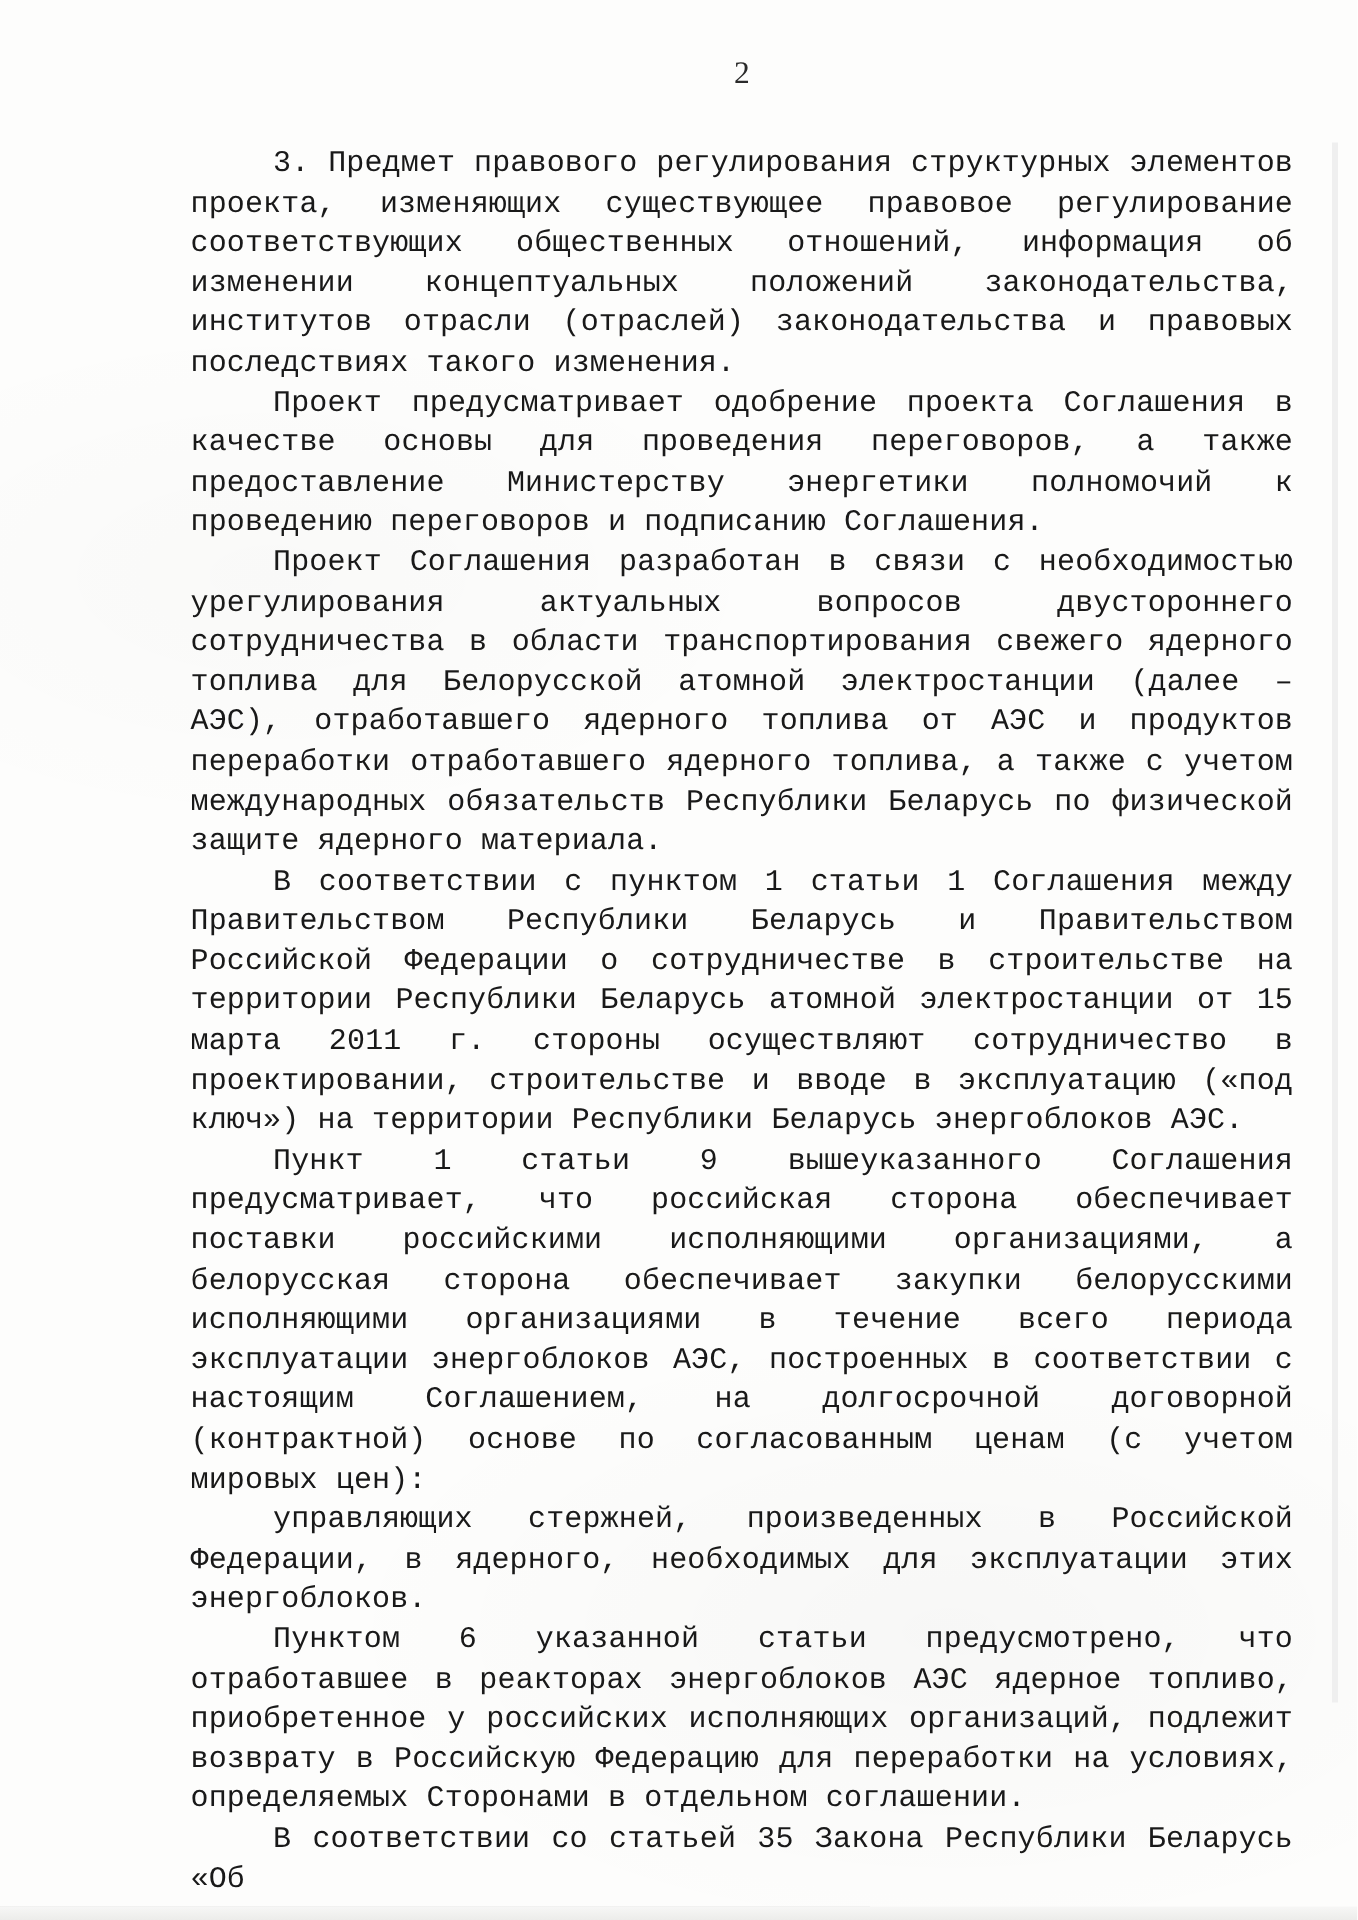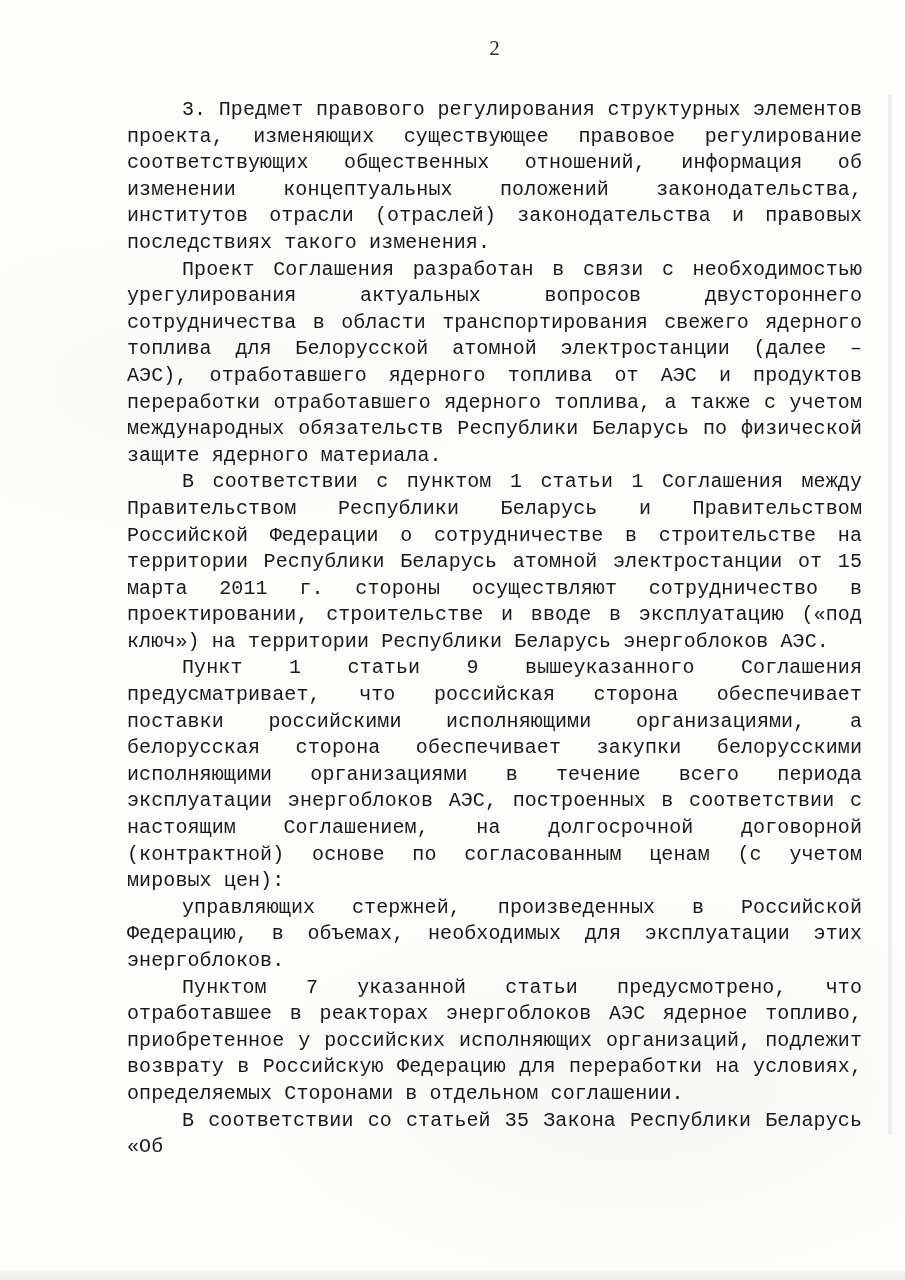--- a/index.html
+++ b/index.html
@@ -72,25 +72,26 @@
 </style>
 </head>
 <body>
 
 <div class="paper">
 
   <div class="page-number">2</div>
 
   <div class="doc-body">
     <p>3. Предмет правового регулирования структурных элементов проекта, изменяющих существующее правовое регулирование соответствующих общественных отношений, информация об изменении концептуальных положений законодательства, институтов отрасли (отраслей) законодательства и правовых последствиях такого изменения.</p>
+    <p>Проект предусматривает одобрение проекта Соглашения в качестве основы для проведения переговоров, а также предоставление Министерству энергетики полномочий к проведению переговоров и подписанию Соглашения.</p>
     <p>Проект Соглашения разработан в связи с необходимостью урегулирования актуальных вопросов двустороннего сотрудничества в области транспортирования свежего ядерного топлива для Белорусской атомной электростанции (далее – АЭС), отработавшего ядерного топлива от АЭС и продуктов переработки отработавшего ядерного топлива, а также с учетом международных обязательств Республики Беларусь по физической защите ядерного материала.</p>
     <p>В соответствии с пунктом 1 статьи 1 Соглашения между Правительством Республики Беларусь и Правительством Российской Федерации о сотрудничестве в строительстве на территории Республики Беларусь атомной электростанции от 15 марта 2011 г. стороны осуществляют сотрудничество в проектировании, строительстве и вводе в эксплуатацию («под ключ») на территории Республики Беларусь энергоблоков АЭС.</p>
     <p>Пункт 1 статьи 9 вышеуказанного Соглашения предусматривает, что российская сторона обеспечивает поставки российскими исполняющими организациями, а белорусская сторона обеспечивает закупки белорусскими исполняющими организациями в течение всего периода эксплуатации энергоблоков АЭС, построенных в соответствии с настоящим Соглашением, на долгосрочной договорной (контрактной) основе по согласованным ценам (с учетом мировых цен):</p>
-    <p>управляющих стержней, произведенных в Российской Федерацию, в объемах, необходимых для эксплуатации этих энергоблоков.</p>
-    <p>Пунктом 7 указанной статьи предусмотрено, что отработавшее в реакторах энергоблоков АЭС ядерное топливо, приобретенное у российских исполняющих организаций, подлежит возврату в Российскую Федерацию для переработки на условиях, определяемых Сторонами в отдельном соглашении.</p>
+    <p>управляющих стержней, произведенных в Российской Федерации, в ядерного, необходимых для эксплуатации этих энергоблоков.</p>
+    <p>Пунктом 6 указанной статьи предусмотрено, что отработавшее в реакторах энергоблоков АЭС ядерное топливо, приобретенное у российских исполняющих организаций, подлежит возврату в Российскую Федерацию для переработки на условиях, определяемых Сторонами в отдельном соглашении.</p>
     <p>В соответствии со статьей 35 Закона Республики Беларусь «Об</p>
   </div>
 
   <div class="right-streak"></div>
   <div class="bottom-edge-line"></div>
   <div class="bottom-band"></div>
 
 </div>
 
 </body></html>

